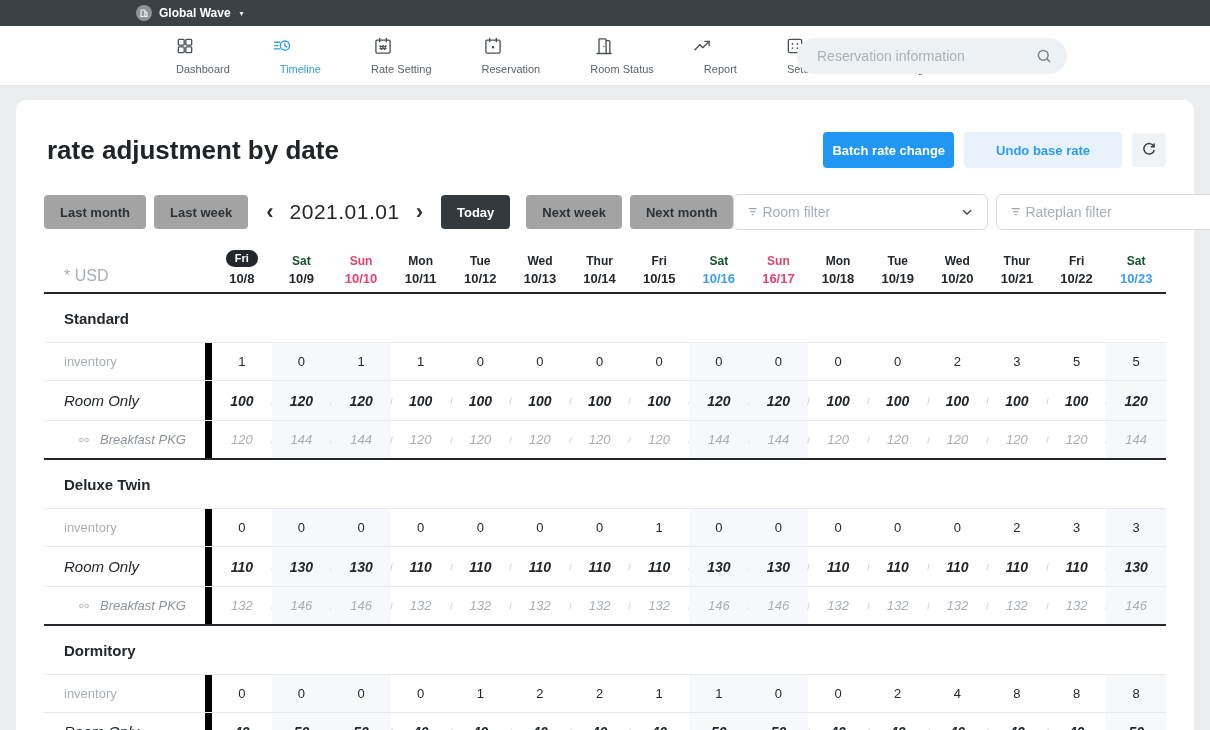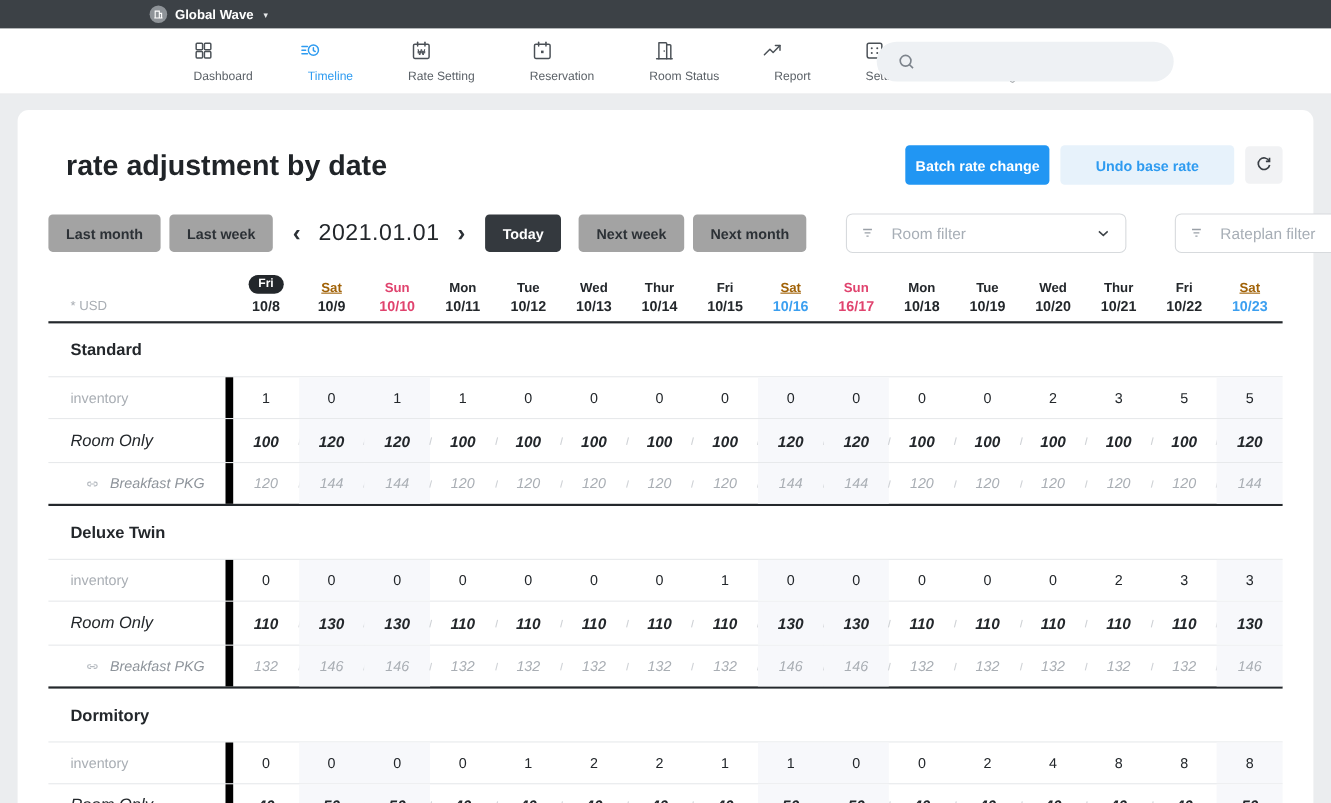--- a/index.html
+++ b/index.html
@@ -29,50 +29,50 @@
     display:flex; align-items:center; padding:0 14px 0 18px; }
   .search input { flex:1; border:none; background:transparent; outline:none; font-size:14px; color:#3c4247; font-family:"Liberation Sans",sans-serif; }
   .search input::placeholder { color:#a9b1b9; }
   .search svg { stroke:#7d848c; flex:0 0 auto; }
 
   
   .main { padding:14px 16px 0; }
   .card { background:#fff; border-radius:10px 10px 0 0; min-height:616px; padding:30px 28px 0; }
 
   .title-row { display:flex; align-items:center; height:40px; margin-bottom:24px; }
-  .page-title { font-size:26px; font-weight:700; color:#202428; margin:16px; }
+  .page-title { font-size:26px; font-weight:700; color:#202428; margin:3px; }
   .actions { margin-left:auto; display:flex; gap:10px; align-items:center; }
   .btn { border:none; cursor:pointer; font-family:"Liberation Sans",sans-serif; font-size:13px; font-weight:600; border-radius:4px; height:36px; }
   .btn-primary { background:#2196f3; color:#fff; padding:0 9px; }
   .btn-soft { background:#e7f2fb; color:#2e9bf0; padding:0 32px; }
   .btn-refresh { width:34px; height:34px; background:#f1f2f4; border-radius:4px; display:flex; align-items:center; justify-content:center; border:none; cursor:pointer; }
   .btn-refresh svg { stroke:#3a3f45; }
 
   
   .controls { display:flex; align-items:center; height:36px; margin-bottom:20px; }
   .chip { height:34px; padding:0 16px; background:#a3a3a3; border-radius:4px; font-size:13px; font-weight:600; color:#2c3136; border:none; display:flex; align-items:center; cursor:pointer; font-family:"Liberation Sans",sans-serif; white-space:nowrap; }
   .chip + .chip { margin-left:8px; }
   .chip-dark { background:#34393e; color:#fff; }
   .date-chevron { background:none; border:none; font-size:22px; font-weight:700; color:#2c3136; cursor:pointer; padding:0 6px; line-height:1; }
   .date-chevron.prev { margin-left:12px; }
   .current-date { font-size:21px; font-weight:400; color:#23272b; margin:0 10px; letter-spacing:.5px; }
   .today-chip { margin-left:12px; margin-right:8px; }
   .filters { margin-left:auto; display:flex; gap:8px; }
-  .select { width:255px; height:36px; border:1px solid #d7dadd; border-radius:6px; display:flex; align-items:center; padding:0 12px; gap:12px; background:#fff; cursor:pointer;margin-left:36px; }
+  .select { width:255px; height:36px; border:1px solid #d7dadd; border-radius:6px; display:flex; align-items:center; padding:0 12px; gap:0; background:#fff; cursor:pointer; }
   .select .ph { color:#a7aeb6; font-size:14px; flex:1; }
   .select svg.funnel { stroke:#9aa0a7; }
   .select svg.chev { stroke:#3c4247; }
 
   
   .grid-row { display:grid; grid-template-columns:168px repeat(16, 1fr); }
   .thead { align-items:end; padding-bottom:7px; border-bottom:2px solid #24282c; }
-  .usd-note { font-size:12px; color:#a9aeb4; padding-left:20px; align-self:end; }
+  .usd-note { font-size:16px; color:#a9aeb4; padding-left:20px; align-self:end; }
   .col-head { display:flex; flex-direction:column; align-items:center; justify-content:flex-end; gap:5px; }
   .col-head .day { font-size:12px; font-weight:700; color:#23272b; line-height:1; }
-  .col-head .day.sat { color:#a16207;text-decoration:underline; }
+  .col-head .day.sat { color:#14532d; }
   .col-head .day.sun { color:#e0436e; }
   .col-head .day.pill { background:#23272b; color:#fff; border-radius:999px; padding:3px 9px; font-size:11px; }
   .col-head .date { font-size:13px; font-weight:700; color:#23272b; line-height:1; }
   .col-head .date.sat { color:#3b9ff0; }
   .col-head .date.sun { color:#e0436e; }
 
   .section-row { height:48px; display:flex; align-items:center; padding-left:20px; }
   .section-name { font-size:15px; font-weight:700; color:#23272b; }
 
   .trow { border-top:1px solid #e7e9eb; }
@@ -177,20 +177,21 @@
       <div class="nav-item">
         <span style="color: rgb(74, 80, 86);"><svg width="20" height="20" viewBox="0 0 24 24" fill="none" stroke="currentColor" stroke-width="1.6" stroke-linecap="round" stroke-linejoin="round">
             <circle cx="12" cy="12" r="5.5"></circle>
             <circle cx="12" cy="12" r="2" fill="currentColor" stroke="none"></circle>
             <path d="M12 3.5v3M12 17.5v3M20.5 12h-3M6.5 12h-3M18 6l-2.1 2.1M8.1 15.9 6 18M18 18l-2.1-2.1M8.1 8.1 6 6"></path>
           </svg></span>
         <span class="nav-label">Settings</span>
       </div>
     </div>
   <div class="search">
+    <input type="text" placeholder="Reservation information" style="">
     <svg class="mag" width="18" height="18" viewBox="0 0 24 24" fill="none" stroke-width="2">
       <circle cx="11" cy="11" r="6.5"></circle>
         <line x1="15.8" y1="15.8" x2="20" y2="20"></line>
     </svg>
   </div>
 </div>
 
 <div class="main">
   <div class="card">
 

